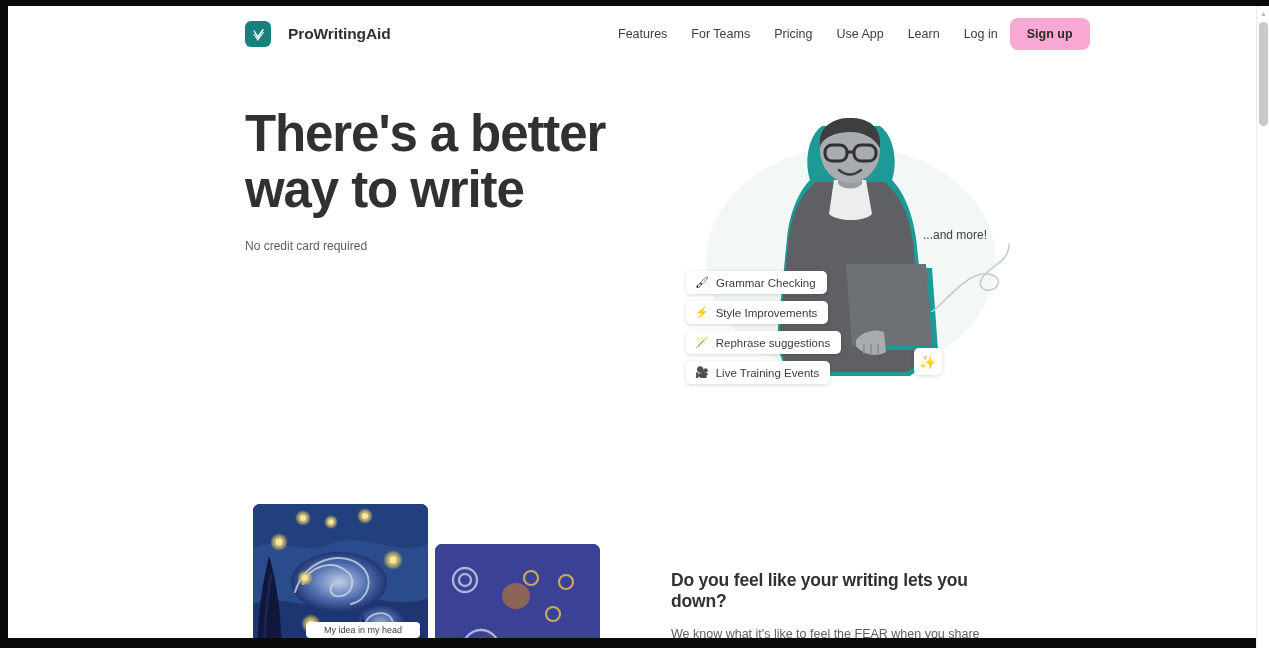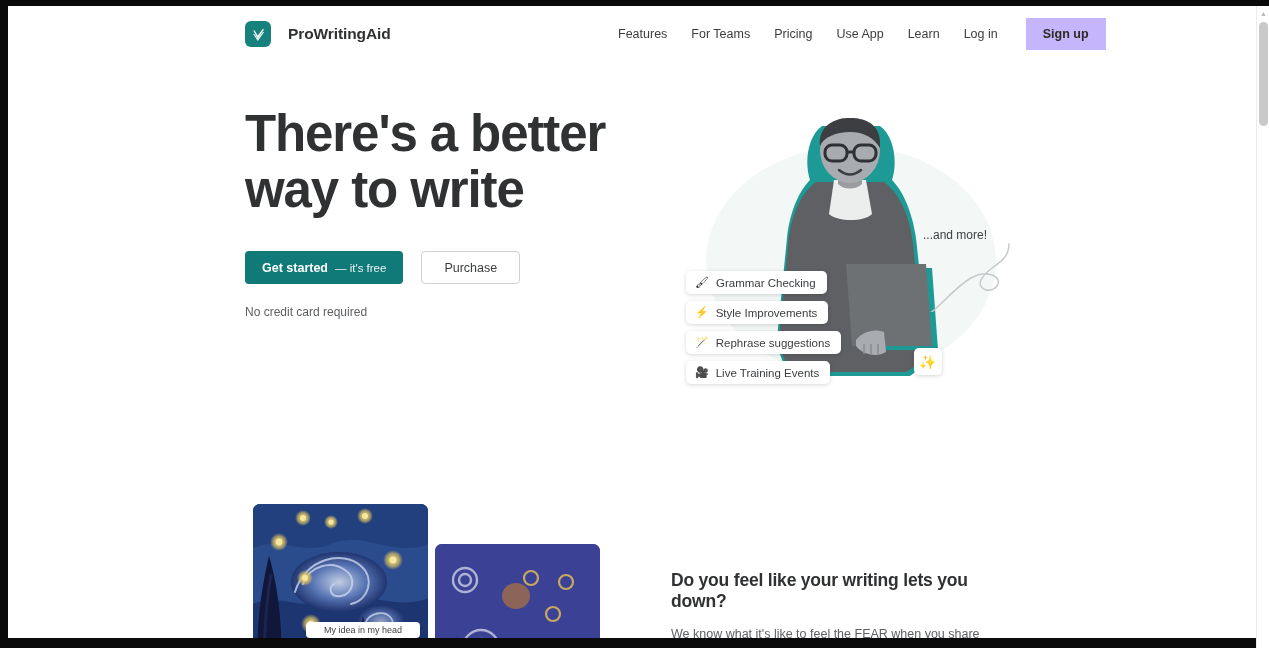--- a/index.html
+++ b/index.html
@@ -96,27 +96,27 @@
     gap: 0px;
   }
   .nav-link {
     font-size: 12.5px;
     color: #3c3d3e;
     padding: 6px 12px;
     cursor: pointer;
     white-space: nowrap;
   }
   #nav-signup-button {
-    margin-left: 16px;
-    background: #c4b5fd;
+    margin-left: 0;
+    background: #f9a8d4;
     color: #2e2a21;
     font-size: 12.5px;
     font-weight: bold;
     padding: 9px 17px;
-    border-radius: 0;
+    border-radius: 8px;
     border: none;
     cursor: pointer;
     font-family: "Liberation Sans", sans-serif;
     white-space: nowrap;
   }
 
   
   #hero { position: absolute; top: 56px; left: 0; width: 1253px; height: 400px; }
 
   #hero-copy { position: absolute; left: 237px; top: 44px; width: 400px; }
@@ -313,27 +313,20 @@
         <button id="nav-signup-button">Sign up</button>
       </nav>
 
     </header>
 
     <section id="hero">
 
       <div id="hero-copy">
         <h1 id="hero-headline">There's a better way to write</h1>
 
-        <div id="hero-actions">
-          <button id="get-started-button">
-            <span id="get-started-label">Get started</span>
-            <span id="get-started-subtext">— it's free</span>
-          </button>
-          <button id="purchase-button">Purchase</button>
-        </div>
 
         <p id="no-credit-card-note">No credit card required</p>
       </div>
 
       <div id="hero-illustration">
 
         <div id="illustration-blob"></div>
 
         <div id="person-figure">
           <svg id="person-teal-outline" viewBox="0 0 180 280">

